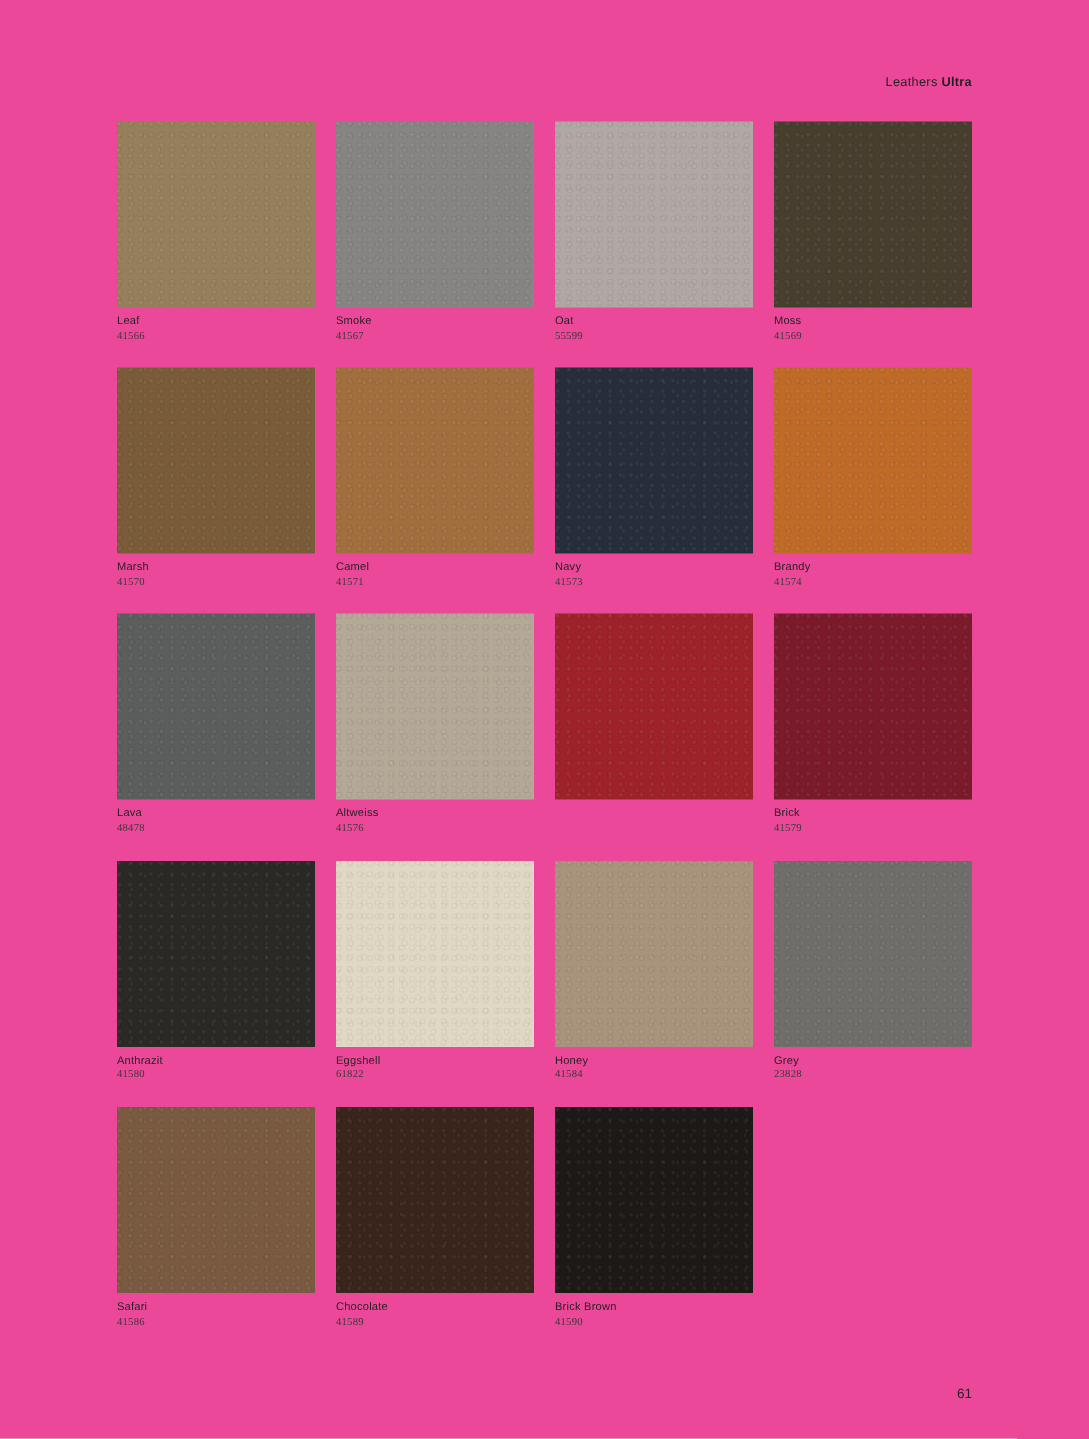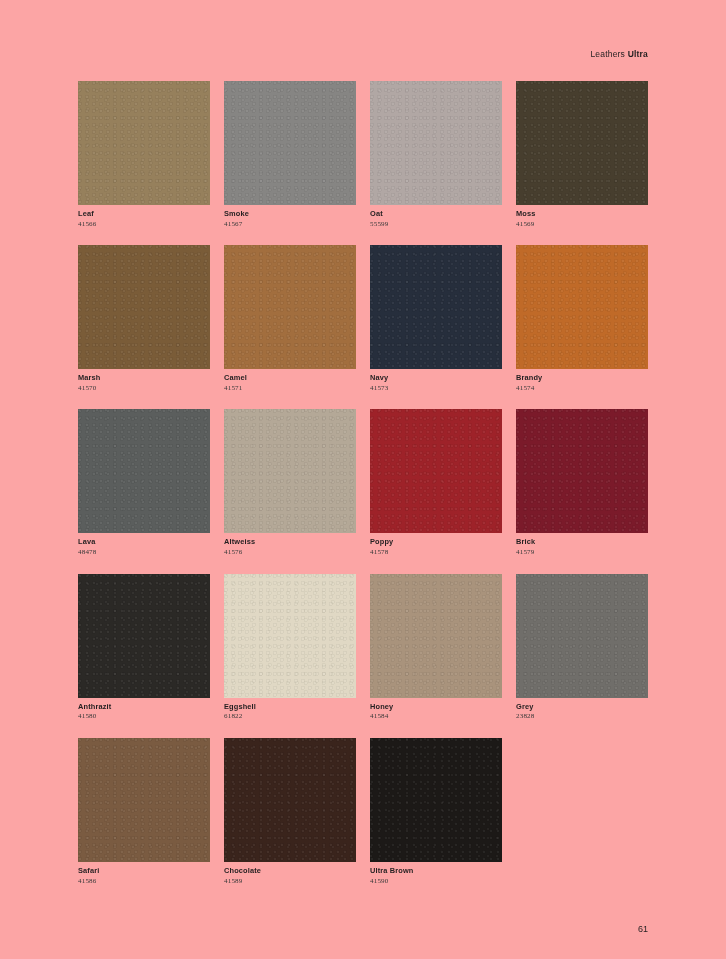--- a/index.html
+++ b/index.html
@@ -11,21 +11,21 @@
     width: 726px;
     height: 959px;
     font-family: "Liberation Sans", sans-serif;
     color: #1a1a1a;
     position: relative;
     overflow: hidden;
   }
   .page {
     position: absolute;
     inset: 0;
-    background: #fca5a5;
+    background: #ec4899;
   }
   
   .page-header {
     position: absolute;
     top: 49px;
     right: 78px;
     font-size: 8.5px;
     letter-spacing: 0.2px;
     color: #231f20;
     white-space: nowrap;
@@ -63,21 +63,21 @@
     background-size: 7px 7px, 9px 9px;
     background-position: 0 0, 3px 4px;
     pointer-events: none;
   }
   .swatch-meta {
     padding-top: 5px;
     line-height: 1.05;
   }
   .swatch-name {
     font-size: 7.4px;
-    font-weight: 700;
+    font-weight: 400;
     letter-spacing: 0.15px;
     color: #231f20;
     display: block;
     margin-bottom: 3px;
   }
   .swatch-code {
     font-size: 7.1px;
     font-weight: 400;
     letter-spacing: 0.15px;
     color: #3a3a3a;
@@ -170,24 +170,20 @@
       </div>
       <div class="swatch-cell">
         <div class="swatch-chip" style="background-color: rgb(180, 168, 151);"></div>
         <div class="swatch-meta">
           <span class="swatch-name">Altweiss</span>
           <span class="swatch-code">41576</span>
         </div>
       </div>
       <div class="swatch-cell">
         <div class="swatch-chip" style="background-color: rgb(158, 34, 41);"></div>
-        <div class="swatch-meta">
-          <span class="swatch-name">Poppy</span>
-          <span class="swatch-code">41578</span>
-        </div>
       </div>
       <div class="swatch-cell">
         <div class="swatch-chip" style="background-color: rgb(123, 26, 42);"></div>
         <div class="swatch-meta">
           <span class="swatch-name">Brick</span>
           <span class="swatch-code">41579</span>
         </div>
       </div>
       <div class="swatch-cell">
         <div class="swatch-chip" style="background-color: rgb(43, 41, 38);"></div>
@@ -227,21 +223,21 @@
       <div class="swatch-cell">
         <div class="swatch-chip" style="background-color: rgb(58, 36, 28);"></div>
         <div class="swatch-meta">
           <span class="swatch-name">Chocolate</span>
           <span class="swatch-code">41589</span>
         </div>
       </div>
       <div class="swatch-cell">
         <div class="swatch-chip" style="background-color: rgb(28, 25, 23);"></div>
         <div class="swatch-meta">
-          <span class="swatch-name">Ultra Brown</span>
+          <span class="swatch-name">Brick Brown</span>
           <span class="swatch-code">41590</span>
         </div>
       </div>
     </div>
 
   <div class="page-number">61</div>
 
 </div>
 
 </body></html>

